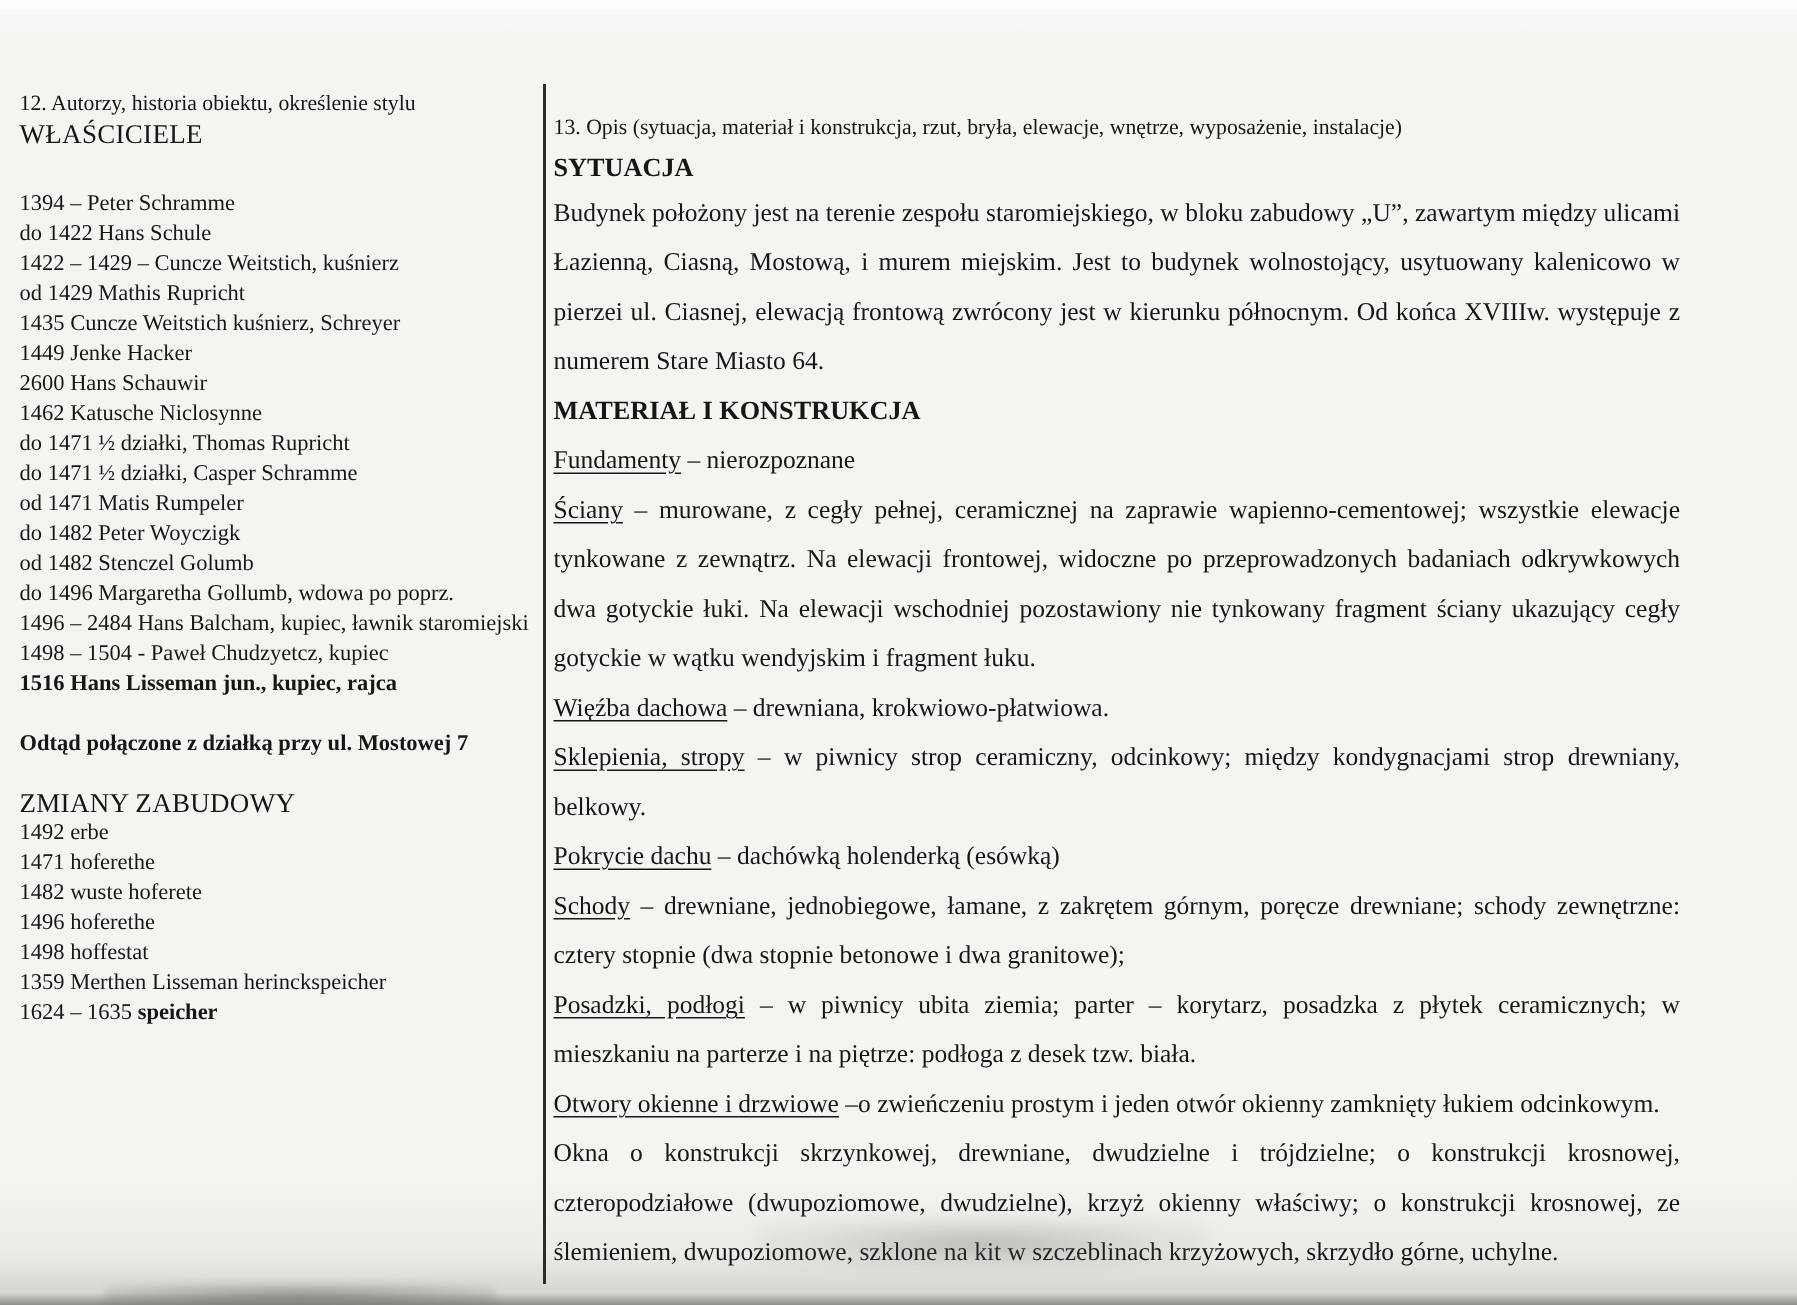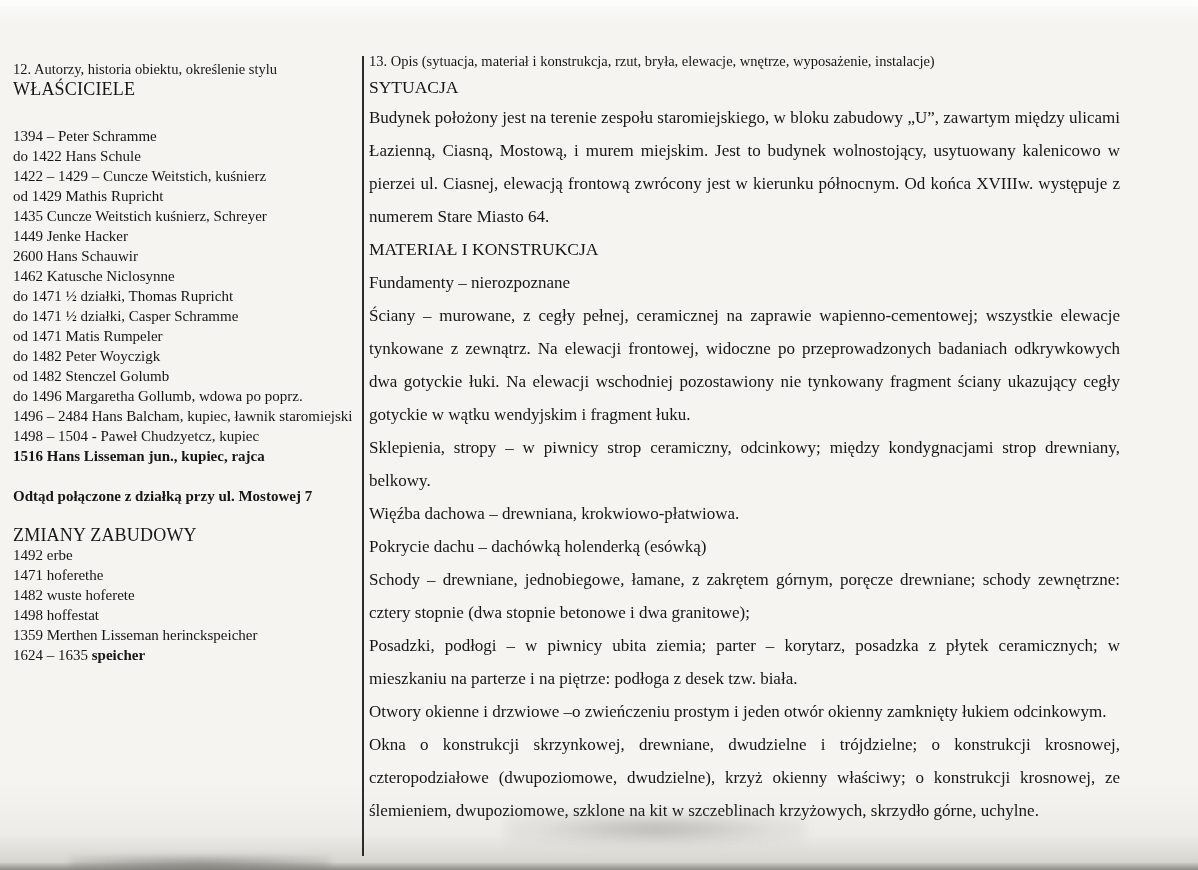--- a/index.html
+++ b/index.html
@@ -28,33 +28,33 @@
   }
   .small-title { font-size: 14.5px; line-height: 19px; }
   .caps-heading { font-size: 18px; line-height: 20px; letter-spacing: 0.2px; }
   .owners-gap { height: 27px; }
   .line { min-height: 20px; }
   .bold { font-weight: bold; }
   .note-block { margin-top: 20px; }
   .changes-heading-block { margin-top: 19px; }
   
   .col-right {
-    position: absolute; left: 369px; top: 52px; width: 751px;
+    position: absolute; left: 369px; top: 76px; width: 751px;
     font-size: 17px; line-height: 33px;
   }
   .col-right .small-title { margin-bottom: 0; }
   .h-bold {
-    font-weight: normal; font-size: 17.5px; line-height: 27px;
+    font-weight: bold; font-size: 17.5px; line-height: 27px;
     margin-top: 3px;
   }
   .h-bold.material { line-height: 33px; margin-top: 0; }
   .para {
     margin: 0; text-align: justify;
   }
-  .ul { text-underline-offset: 3px; }
+  .ul { text-decoration: underline; text-underline-offset: 3px; }
   
   .scan-smudge {
     position: absolute; left: 505px; top: 812px; width: 300px; height: 34px;
     background: radial-gradient(ellipse at center, rgba(90,90,88,0.35) 0%, rgba(120,120,118,0.12) 55%, rgba(120,120,118,0) 100%);
     filter: blur(5px);
   }
   .scan-smudge2 {
     position: absolute; left: 70px; top: 856px; width: 260px; height: 16px;
     background: radial-gradient(ellipse at center, rgba(70,70,68,0.45) 0%, rgba(70,70,68,0) 100%);
     filter: blur(3px);
@@ -96,39 +96,40 @@
       </div>
     <div class="line bold">1516 Hans Lisseman jun., kupiec, rajca</div>
 
     <div class="line bold note-block">Odtąd połączone z działką przy ul. Mostowej 7</div>
 
     <div class="caps-heading changes-heading-block">ZMIANY ZABUDOWY</div>
     <div>
         <div class="line">1492 erbe</div>
         <div class="line">1471 hoferethe</div>
         <div class="line">1482 wuste hoferete</div>
+        <div class="line">1496 hoferethe</div>
         <div class="line">1498 hoffestat</div>
         <div class="line">1359 Merthen Lisseman herinckspeicher</div>
       </div>
     <div class="line"><span>1624 – 1635 </span><span class="bold">speicher</span></div>
   </div>
 
   <div class="col-right">
     <div class="small-title">13. Opis (sytuacja, materiał i konstrukcja, rzut, bryła, elewacje, wnętrze, wyposażenie, instalacje)</div>
 
     <div class="h-bold">SYTUACJA</div>
     <p class="para">Budynek położony jest na terenie zespołu staromiejskiego, w bloku zabudowy „U”, zawartym między ulicami Łazienną, Ciasną, Mostową, i murem miejskim. Jest to budynek wolnostojący, usytuowany kalenicowo w pierzei ul. Ciasnej, elewacją frontową zwrócony jest w kierunku północnym. Od końca XVIIIw. występuje z numerem Stare Miasto 64.</p>
 
     <div class="h-bold material">MATERIAŁ I KONSTRUKCJA</div>
 
     <div>
         <p class="para"><span class="ul">Fundamenty</span><span> – nierozpoznane</span></p>
         <p class="para"><span class="ul">Ściany</span><span> – murowane, z cegły pełnej, ceramicznej na zaprawie wapienno-cementowej; wszystkie elewacje tynkowane z zewnątrz. Na elewacji frontowej, widoczne po przeprowadzonych badaniach odkrywkowych dwa gotyckie łuki. Na elewacji wschodniej pozostawiony nie tynkowany fragment ściany ukazujący cegły gotyckie w wątku wendyjskim i fragment łuku.</span></p>
+        <p class="para"><span class="ul">Więźba dachowa</span><span> – drewniana, krokwiowo-płatwiowa.</span></p>
         <p class="para"><span class="ul">Sklepienia, stropy</span><span> –  w piwnicy strop ceramiczny, odcinkowy; między kondygnacjami strop drewniany, belkowy.</span></p>
-        <p class="para"><span class="ul">Więźba dachowa</span><span> – drewniana, krokwiowo-płatwiowa.</span></p>
         <p class="para"><span class="ul">Pokrycie dachu</span><span> – dachówką holenderką (esówką)</span></p>
         <p class="para"><span class="ul">Schody</span><span> – drewniane, jednobiegowe, łamane, z zakrętem górnym, poręcze drewniane; schody zewnętrzne: cztery stopnie  (dwa stopnie betonowe i dwa granitowe);</span></p>
         <p class="para"><span class="ul">Posadzki, podłogi</span><span> –  w piwnicy ubita ziemia; parter – korytarz, posadzka z płytek ceramicznych; w mieszkaniu na parterze i na  piętrze: podłoga z desek tzw. biała.</span></p>
         <p class="para"><span class="ul">Otwory okienne i drzwiowe</span><span> –o zwieńczeniu prostym i jeden otwór okienny zamknięty łukiem odcinkowym.</span></p>
       </div>
 
     <p class="para">Okna o konstrukcji skrzynkowej, drewniane, dwudzielne i trójdzielne; o konstrukcji krosnowej, czteropodziałowe (dwupoziomowe, dwudzielne), krzyż okienny właściwy; o konstrukcji krosnowej, ze ślemieniem, dwupoziomowe, szklone na kit w szczeblinach krzyżowych, skrzydło górne, uchylne.</p>
   </div>
 
   <div class="scan-smudge"></div>

